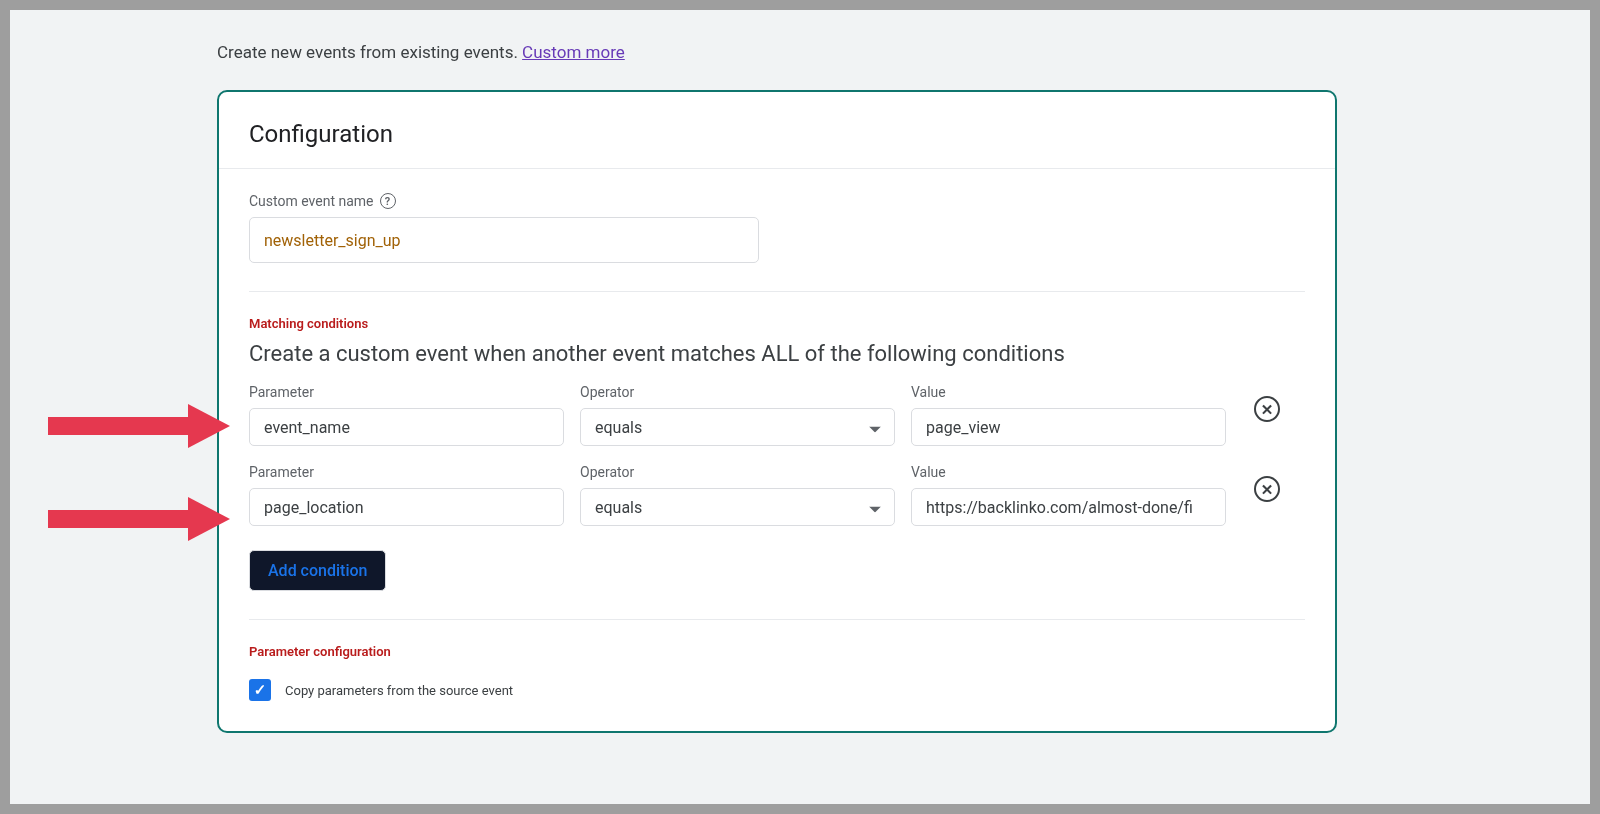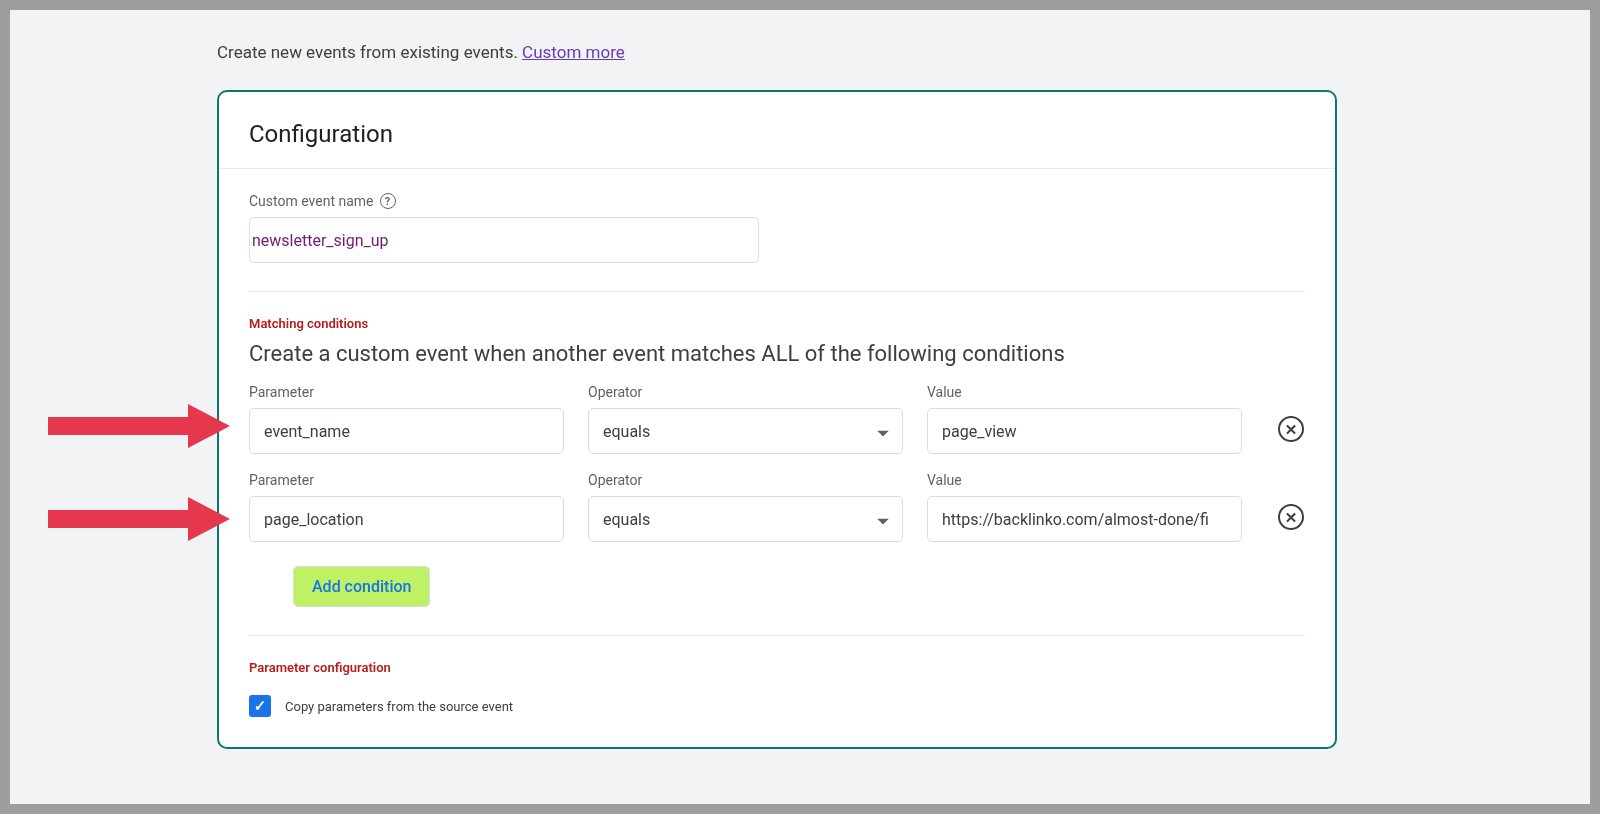--- a/index.html
+++ b/index.html
@@ -76,23 +76,23 @@
       justify-content: center;
       font-size: 11px;
       color: #5f6368;
       font-weight: 600;
     }
     .text-input {
       width: 510px;
       height: 46px;
       border: 1px solid #dadce0;
       border-radius: 5px;
-      padding: 0 2px;
+      padding: 0 14px;
       font-size: 16px;
-      color: #701a75;
+      color: #a16207;
       font-family: inherit;
       outline: none;
     }
     .divider {
       margin: 28px 30px 0 30px;
       border: none;
       border-top: 1px solid #e8eaed;
     }
     .section-title {
       font-size: 13px;
@@ -100,39 +100,38 @@
       color: #b91c1c;
       margin-bottom: 10px;
     }
     .section-desc {
       font-size: 22px;
       color: #3c4043;
       margin-bottom: 18px;
     }
     .condition-row {
       display: flex;
-      gap: 24px;
-      align-items: flex-end;
+      gap: 16px;
       margin-bottom: 18px;
     }
     .condition-col {
       display: flex;
       flex-direction: column;
     }
     .col-param { width: 315px; }
     .col-op { width: 315px; }
     .col-value { width: 315px; }
     .col-delete {
       display: flex;
       align-items: center;
       padding-bottom: 12px;
       padding-left: 12px;
     }
     .cond-input {
-      height: 46px;
+      height: 38px;
       border: 1px solid #dadce0;
       border-radius: 5px;
       padding: 0 14px;
       font-size: 16px;
       color: #3c4043;
       font-family: inherit;
       outline: none;
       width: 100%;
     }
     .select-wrap {
@@ -168,28 +167,27 @@
       font-size: 15px;
       color: #3c4043;
       font-weight: 700;
       line-height: 1;
     }
     .add-condition-btn {
       display: inline-block;
       padding: 10px 18px;
       border: 1px solid #dadce0;
       border-radius: 5px;
-      background: #bef264;
+      background: #0f172a;
       color: #1a73e8;
       font-size: 16px;
       font-weight: 500;
       cursor: pointer;
       font-family: inherit;
       margin-top: 6px;
-      margin-left: 44px;
     }
     .checkbox-row {
       display: flex;
       align-items: center;
       gap: 14px;
       padding: 0 30px 30px 30px;
       margin-top: 20px;
     }
     .checkbox {
       width: 22px;

